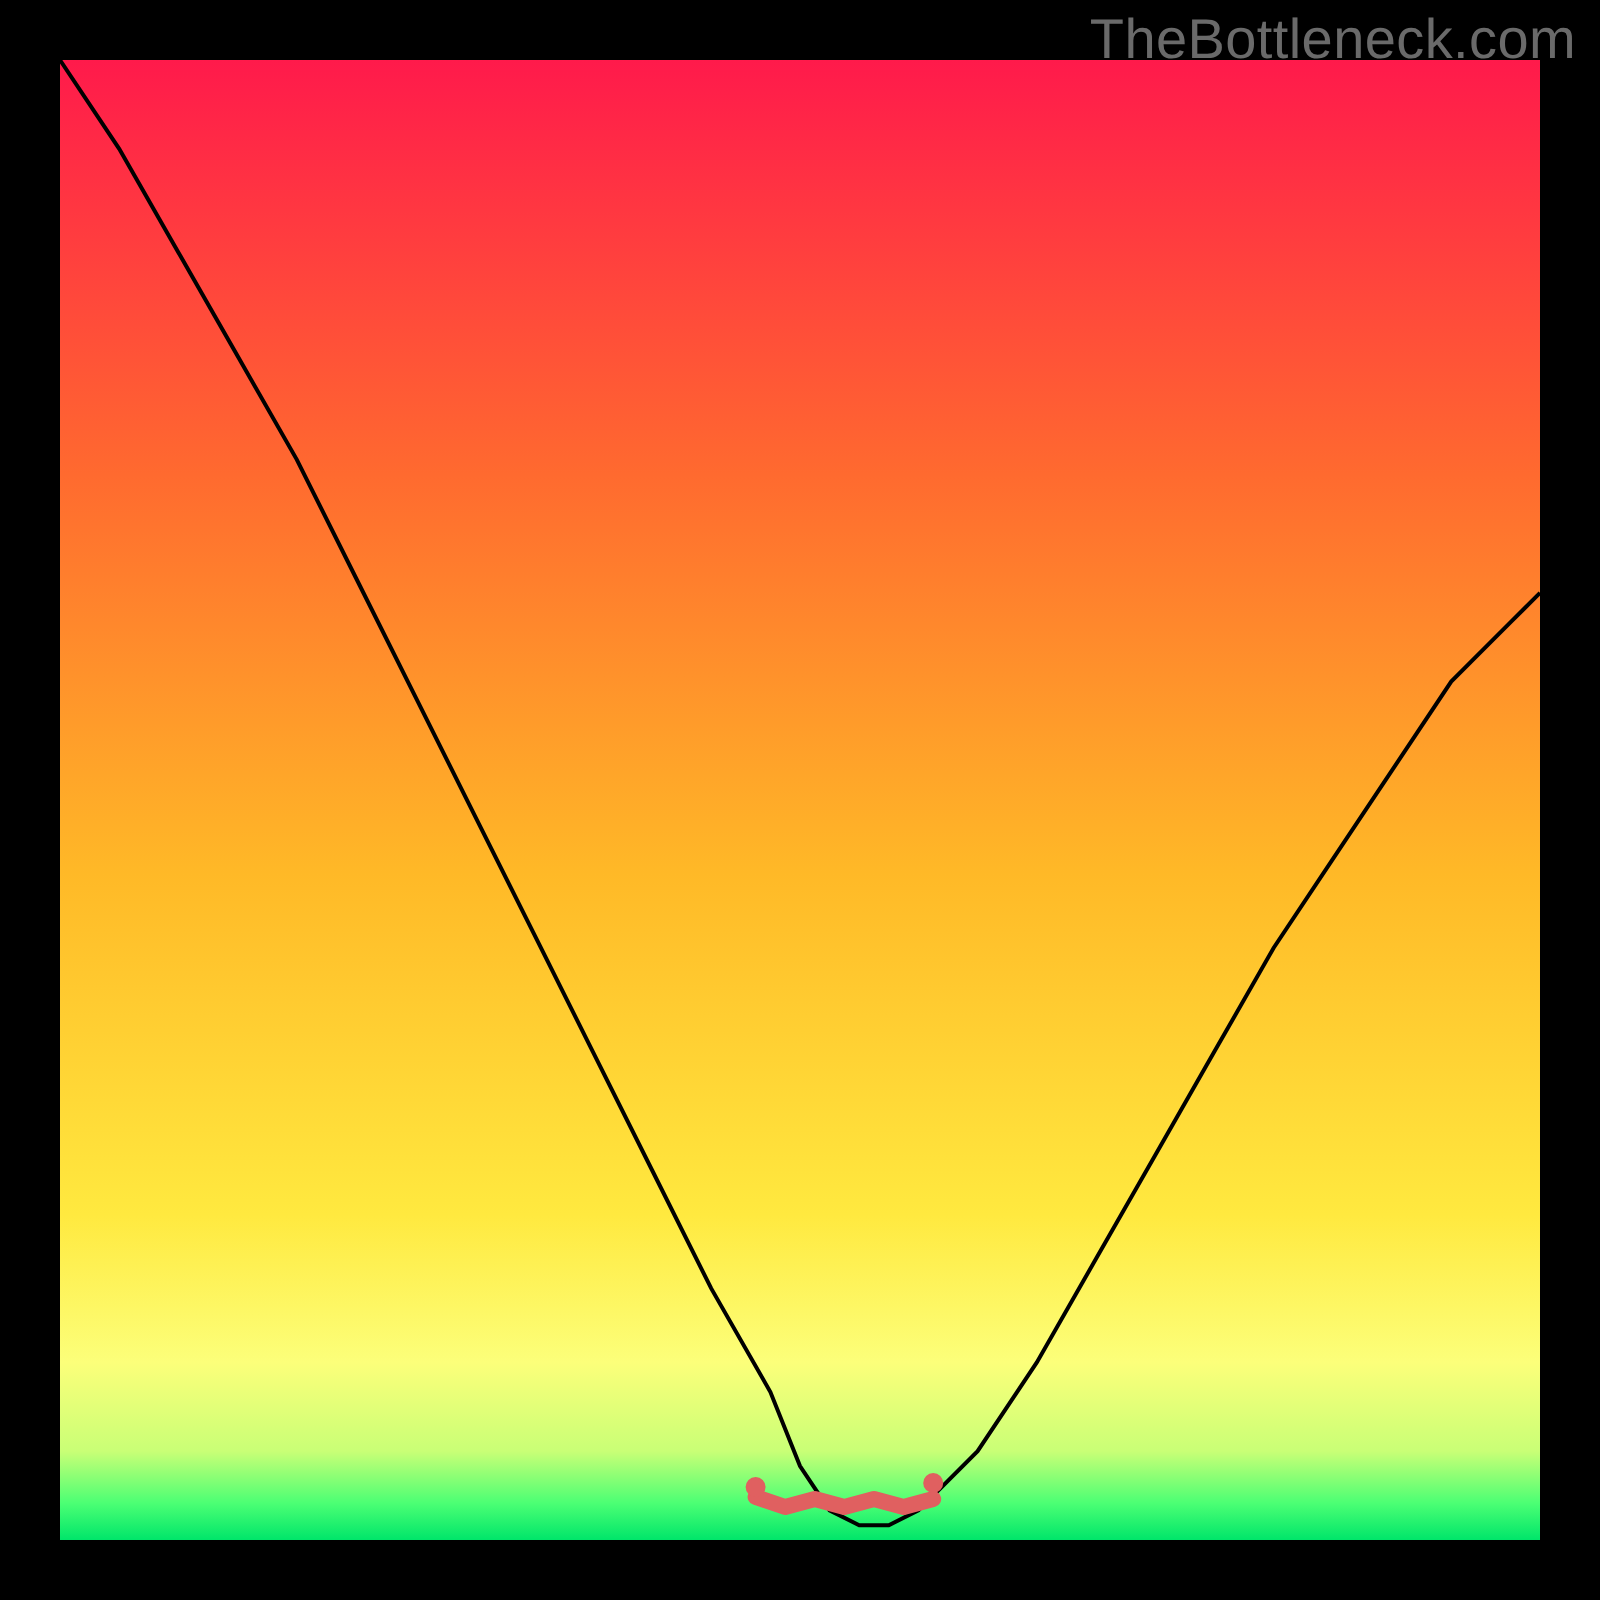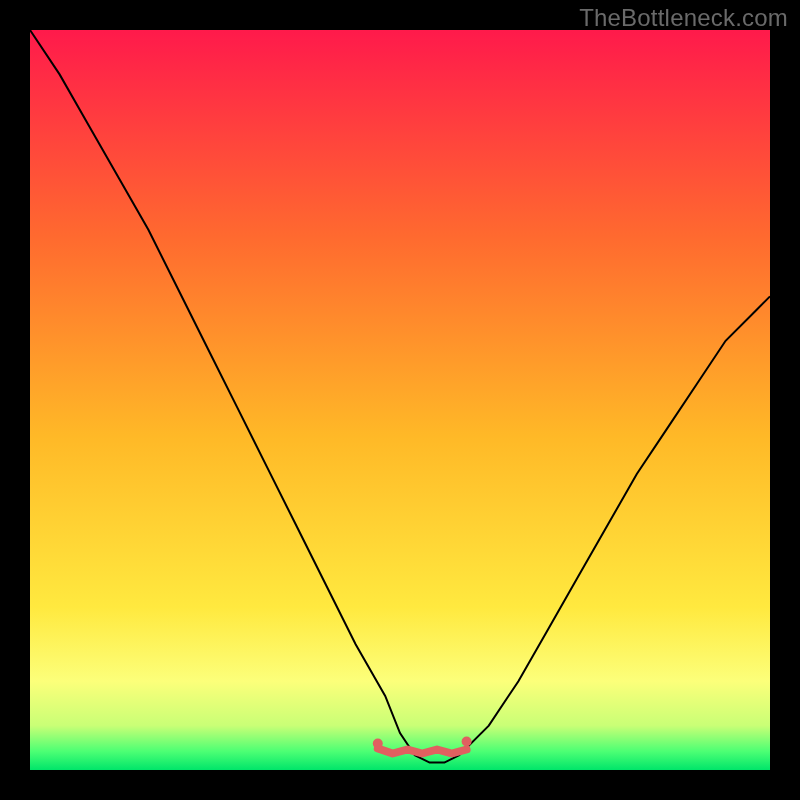--- a/index.html
+++ b/index.html
@@ -1,18 +1,18 @@
 <!DOCTYPE html>
 <html><head>
 <meta charset="utf-8">
 <style>
   * { margin: 0; padding: 0; box-sizing: border-box; }
   body { width: 800px; height: 800px; background: #000; overflow: hidden; font-family: Arial, sans-serif; }
   .container { position: relative; width: 800px; height: 800px; }
-  .watermark { position: absolute; top: 4px; right: 12px; color: #6a6a6a; font-size: 24px; font-weight: 500; letter-spacing: 0.2px; }
+  .watermark { position: absolute; top: 4px; right: 12px; color: #6a6a6a; font-size: 28px; font-weight: 500; letter-spacing: 0.2px; }
   svg { display: block; }
 </style>
 </head>
 <body>
 
 <div class="container">
   <div class="watermark">TheBottleneck.com</div>
   <svg id="chart-svg" width="800" height="800" viewBox="0 0 800 800">
       <defs>
         <linearGradient id="bg-grad" x1="0" y1="0" x2="0" y2="1">

